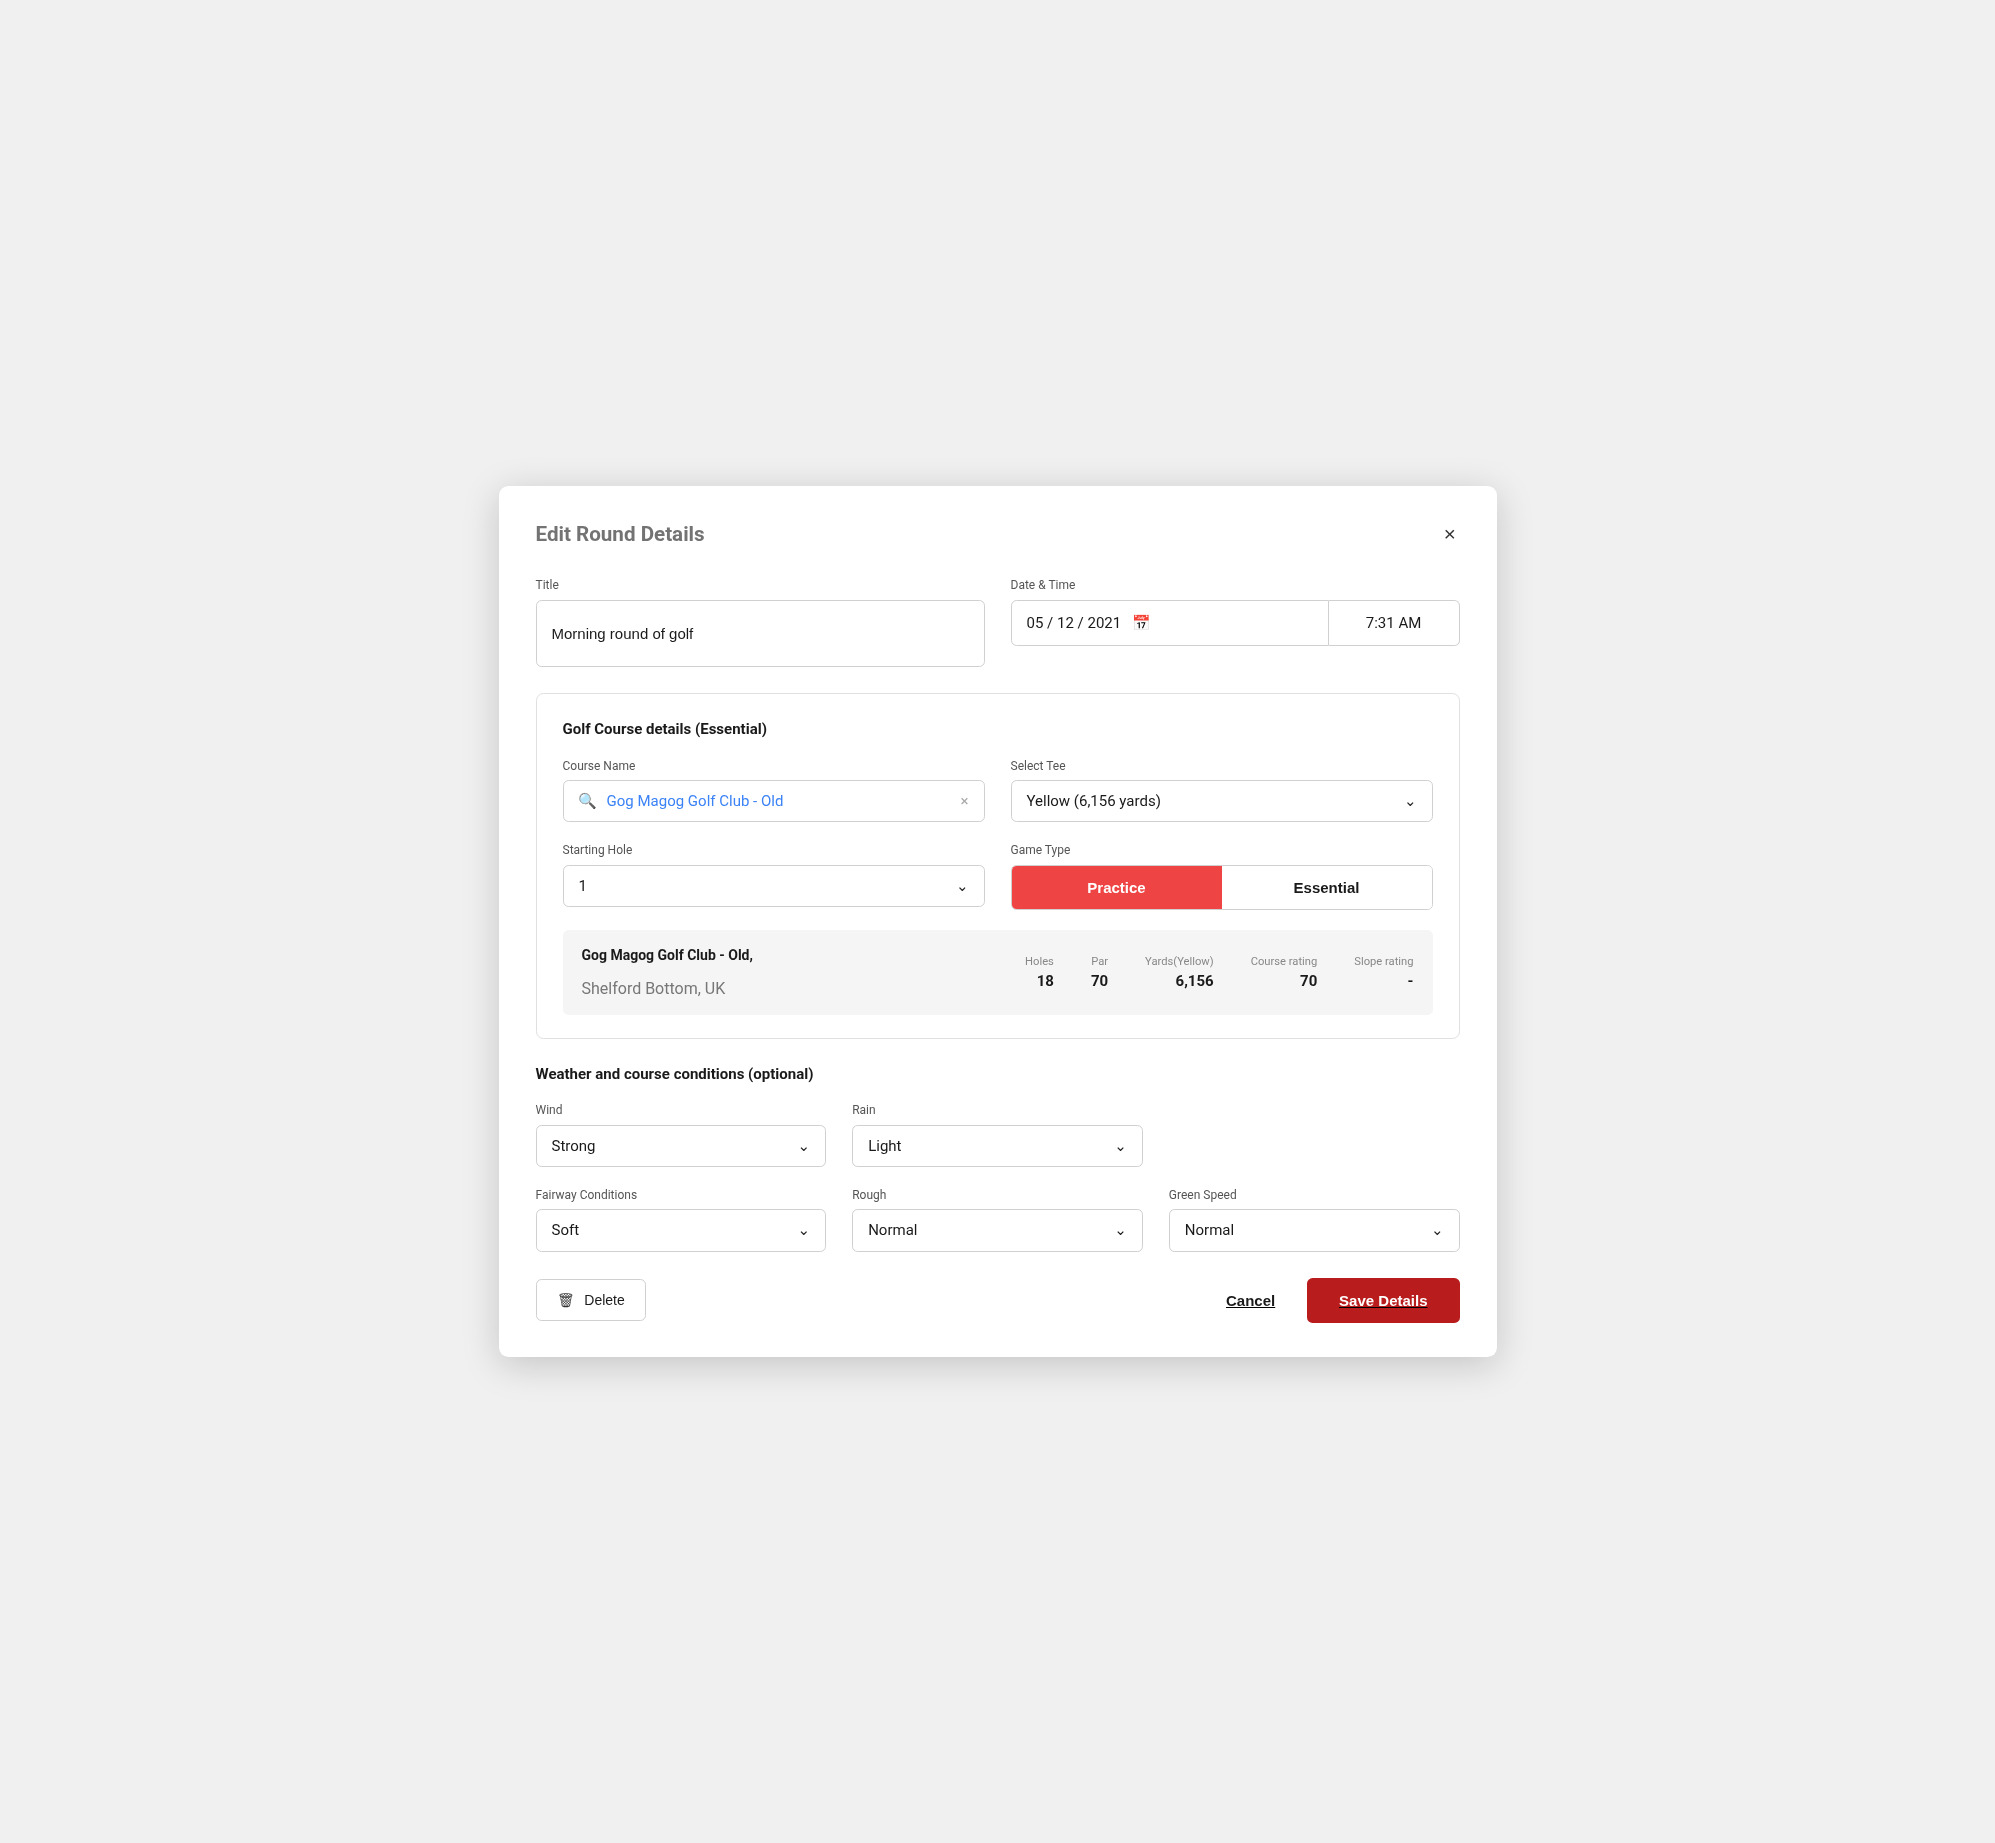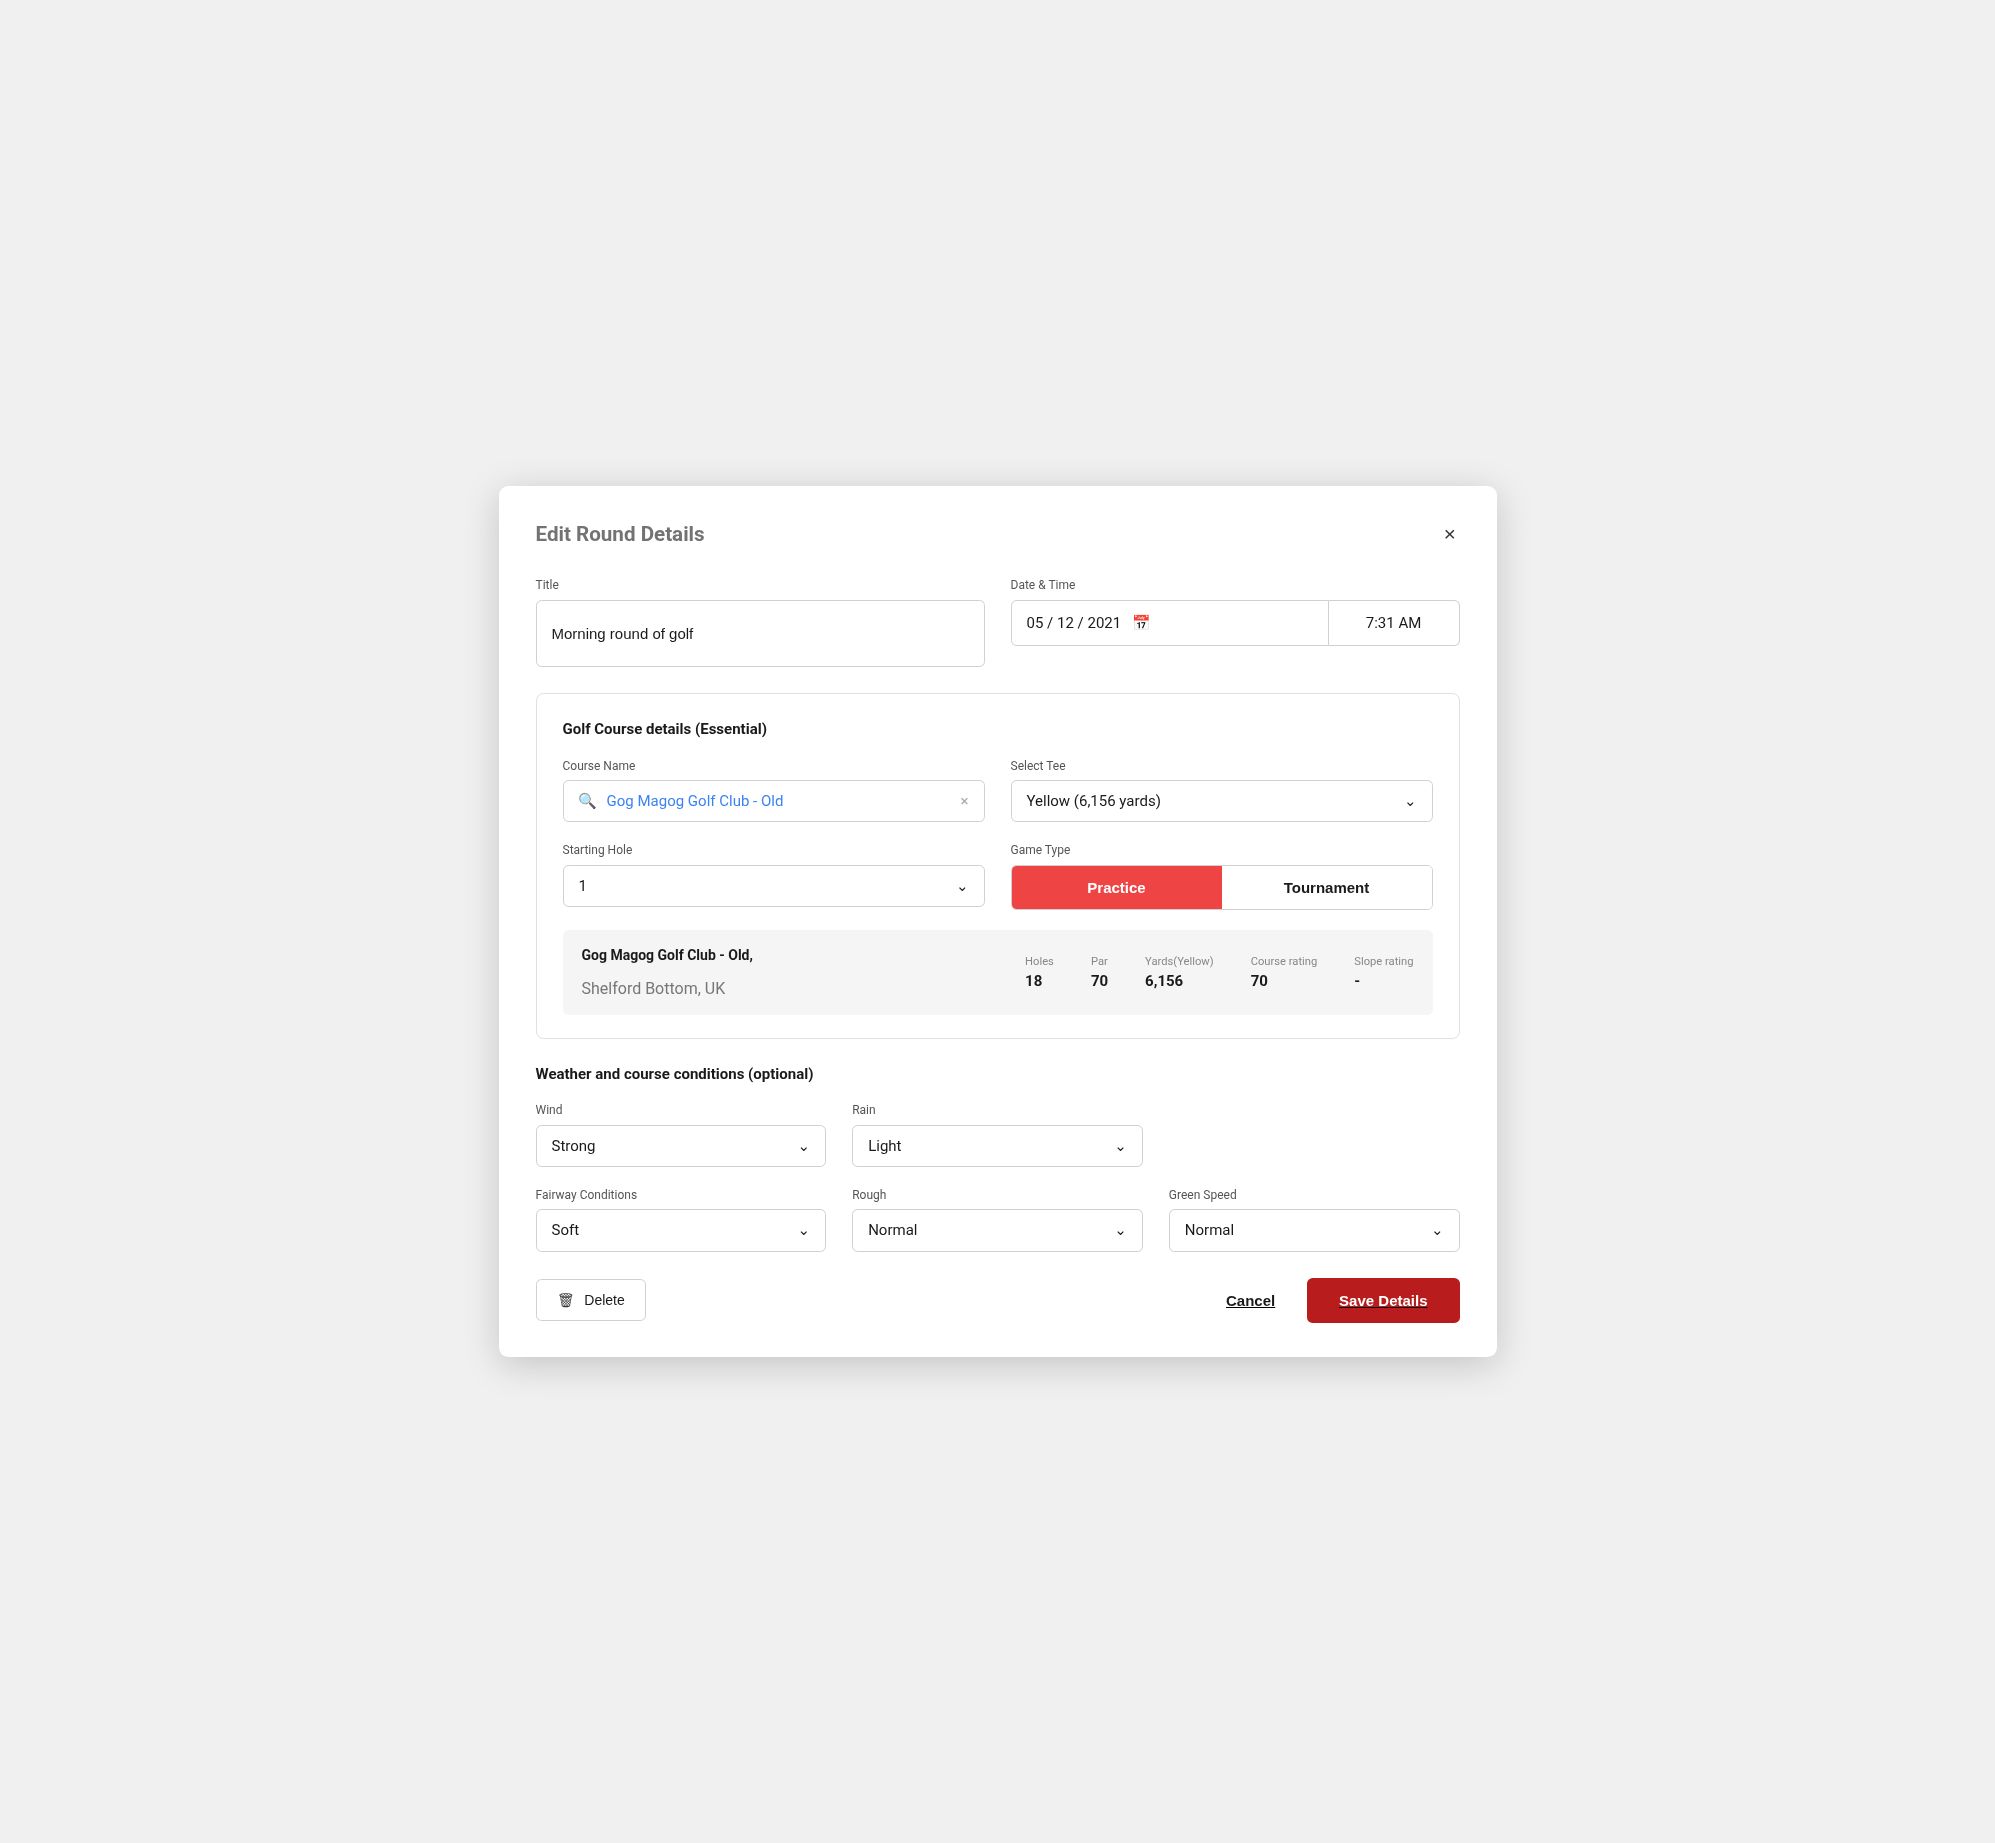--- a/index.html
+++ b/index.html
@@ -207,21 +207,21 @@
       color: #777;
       margin-top: 16px;
     }
     .course-stats {
       display: flex;
       gap: 37px;
     }
     .stat-item {
       display: flex;
       flex-direction: column;
-      align-items: flex-start;
+      align-items: flex-end;
     }
     .stat-label {
       font-size: 11.2px;
       color: #888;
       margin-bottom: 3.7px;
     }
     .stat-value {
       font-size: 15px;
       font-weight: 700;
       color: #1a1a1a;
@@ -351,21 +351,21 @@
         <div class="select-wrap">
           <span>1</span>
           <span class="chevron-icon">⌄</span>
         </div>
       </div>
 
       <div class="field-group">
         <label class="field-label">Game Type</label>
         <div class="game-type-toggle">
           <button class="toggle-btn active">Practice</button>
-          <button class="toggle-btn">Tournament</button>
+          <button class="toggle-btn">Essential</button>
         </div>
       </div>
     </div>
 
     <div class="course-info-row">
       <div class="course-info-name">
         <div class="name">Gog Magog Golf Club - Old,</div>
         <div class="location">Shelford Bottom, UK</div>
       </div>
       <div class="course-stats">

